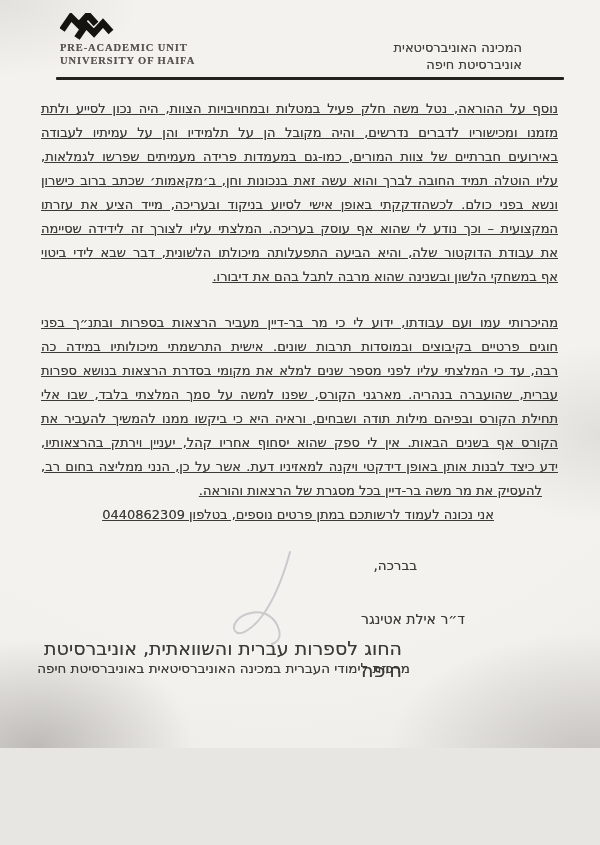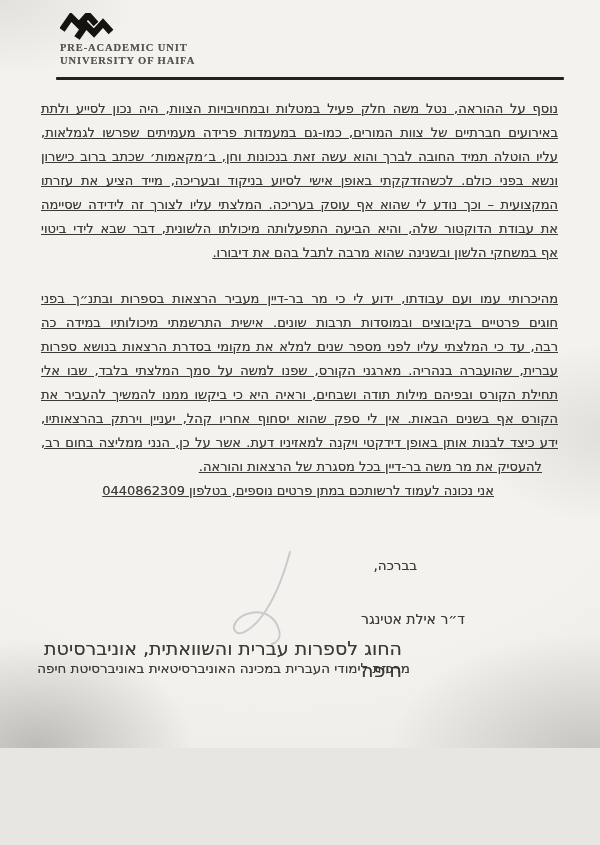--- a/index.html
+++ b/index.html
@@ -79,25 +79,30 @@
   <div class="logo">
     <svg width="60" height="27" viewBox="0 0 120 54" aria-hidden="true">
       <polyline points="4,34 22,8 38,24 56,4 72,22" fill="none" stroke="#15130f" stroke-width="13"></polyline>
       <polyline points="34,50 52,24 68,40 86,20 102,38" fill="none" stroke="#15130f" stroke-width="13"></polyline>
     </svg>
   </div>
   <div class="org-en">
     <div>PRE-ACADEMIC UNIT</div>
     <div>UNIVERSITY OF HAIFA</div>
   </div>
+  <div class="org-he">
+    <div>המכינה האוניברסיטאית</div>
+    <div>אוניברסיטת חיפה</div>
+  </div>
   <div class="rule-top"></div>
 
   <div class="letter-body">
     <div class="para para-1">
       <div class="bline">נוסף על ההוראה, נטל משה חלק פעיל במטלות ובמחויבויות הצוות,  היה נכון לסייע ולתת</div>
+      <div class="bline">מזמנו ומכישוריו לדברים נדרשים, והיה מקובל הן על תלמידיו והן על עמיתיו לעבודה</div>
       <div class="bline">באירועים חברתיים של צוות המורים, כמו-גם במעמדות פרידה מעמיתים שפרשו לגמלאות,</div>
       <div class="bline">עליו הוטלה תמיד החובה לברך והוא עשה זאת בנכונות וחן, ב׳מקאמות׳ שכתב ברוב כישרון</div>
       <div class="bline">ונשא בפני כולם. לכשהזדקקתי באופן אישי לסיוע בניקוד ובעריכה, מייד הציע את עזרתו</div>
       <div class="bline">המקצועית – וכך נודע לי שהוא אף עוסק בעריכה. המלצתי עליו לצורך זה לידידה שסיימה</div>
       <div class="bline">את עבודת הדוקטור שלה, והיא הביעה התפעלותה מיכולתו הלשונית, דבר שבא לידי ביטוי</div>
       <div class="bline endline">אף במשחקי הלשון ובשנינה שהוא מרבה לתבל בהם את דיבורו.</div>
     </div>
     <div class="para para-2">
       <div class="bline">מהיכרותי עמו ועם עבודתו, ידוע לי כי מר בר-דיין מעביר הרצאות בספרות ובתנ״ך בפני</div>
       <div class="bline">חוגים פרטיים בקיבוצים ובמוסדות תרבות שונים. אישית התרשמתי מיכולותיו במידה כה</div>

